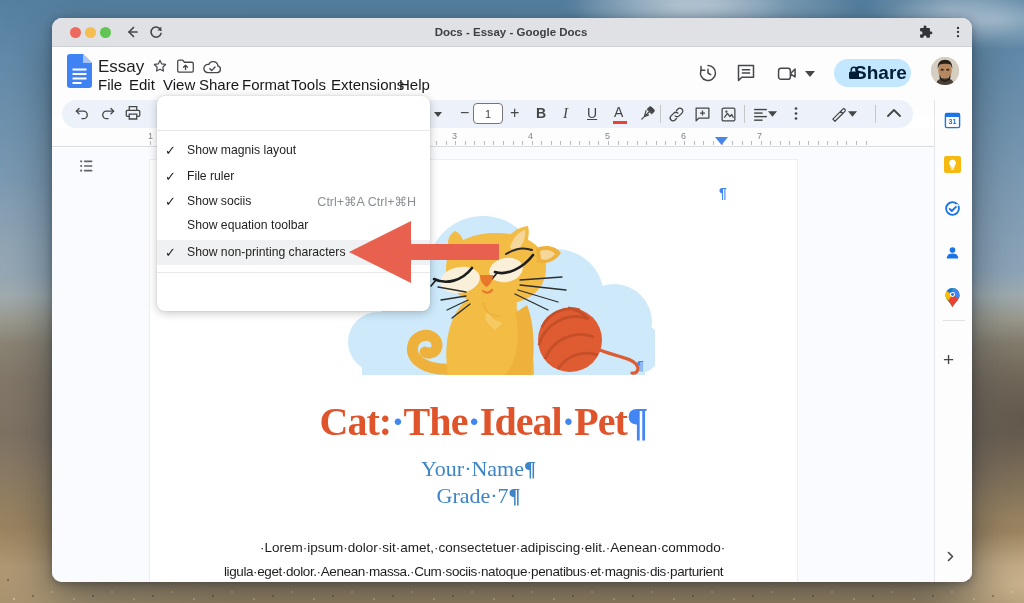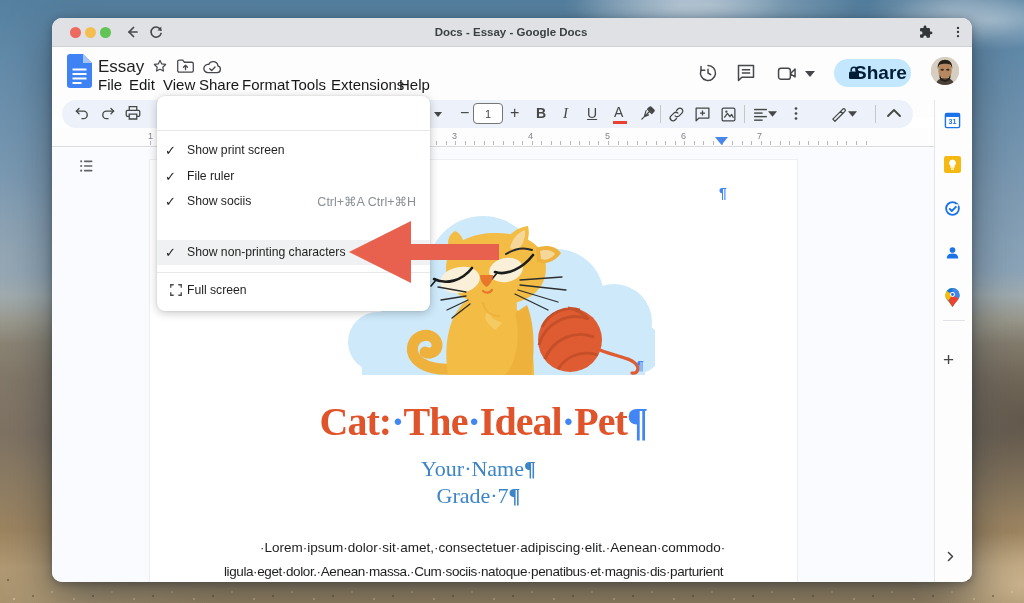--- a/index.html
+++ b/index.html
@@ -462,39 +462,36 @@
 <div class="abs docsub" style="top:483px;">Grade<span>·</span>7<span class="pilcrow" style="color:#3d85c6">¶</span></div>
 
 <div class="abs bodytext" id="bl1" style="left:260px; top:539.5px; letter-spacing:0px;">·Lorem·ipsum·dolor·sit·amet,·consectetuer·adipiscing·elit.·Aenean·commodo·</div>
 <div class="abs bodytext" id="bl2" style="left:224px; top:563.5px; letter-spacing:-0.4px;">ligula·eget·dolor.·Aenean·massa.·Cum·sociis·natoque·penatibus·et·magnis·dis·parturient</div>
 
 <div class="abs menu">
   <div class="mhl"></div>
   <div class="msep" style="top:34px;"></div>
   <div class="mi" style="top:42px;">
       <span class="chk">✓</span>
-      <span class="txt">Show print screen</span>
+      <span class="txt">Show magnis layout</span>
     </div>
   <div class="mi" style="top:68px;">
       <span class="chk">✓</span>
       <span class="txt">File ruler</span>
     </div>
   <div class="mi" style="top:93px;">
       <span class="chk">✓</span>
       <span class="txt">Show sociis</span>
       <span class="sc">Ctrl+⌘A Ctrl+⌘H</span>
     </div>
+  <div class="mi" style="top:117px;">
+      <span class="txt">Show equation toolbar</span>
+    </div>
   <div class="mi" style="top:144px;">
       <span class="chk">✓</span>
       <span class="txt">Show non-printing characters</span>
     </div>
   <div class="msep" style="top:176px;"></div>
-  <div class="mi" style="top:182px;">
-    <svg style="position:absolute;left:12px;top:5px" width="14" height="14" viewBox="0 0 24 24" fill="none" stroke="#444746" stroke-width="2.2">
-        <path d="M3 8 V3 h5 M16 3 h5 v5 M21 16 v5 h-5 M8 21 H3 v-5"></path>
-      </svg>
-    <span class="txt">Full screen</span>
-  </div>
 </div>
 
 <svg class="abs redarrow" style="left:345px; top:218px;" width="158" height="68" viewBox="0 0 158 68">
   <path d="M4 34 L66 3 L66 26 L154 26 L154 42 L66 42 L66 65 Z" fill="#e8614f"></path>
 </svg>
 
 </body></html>

